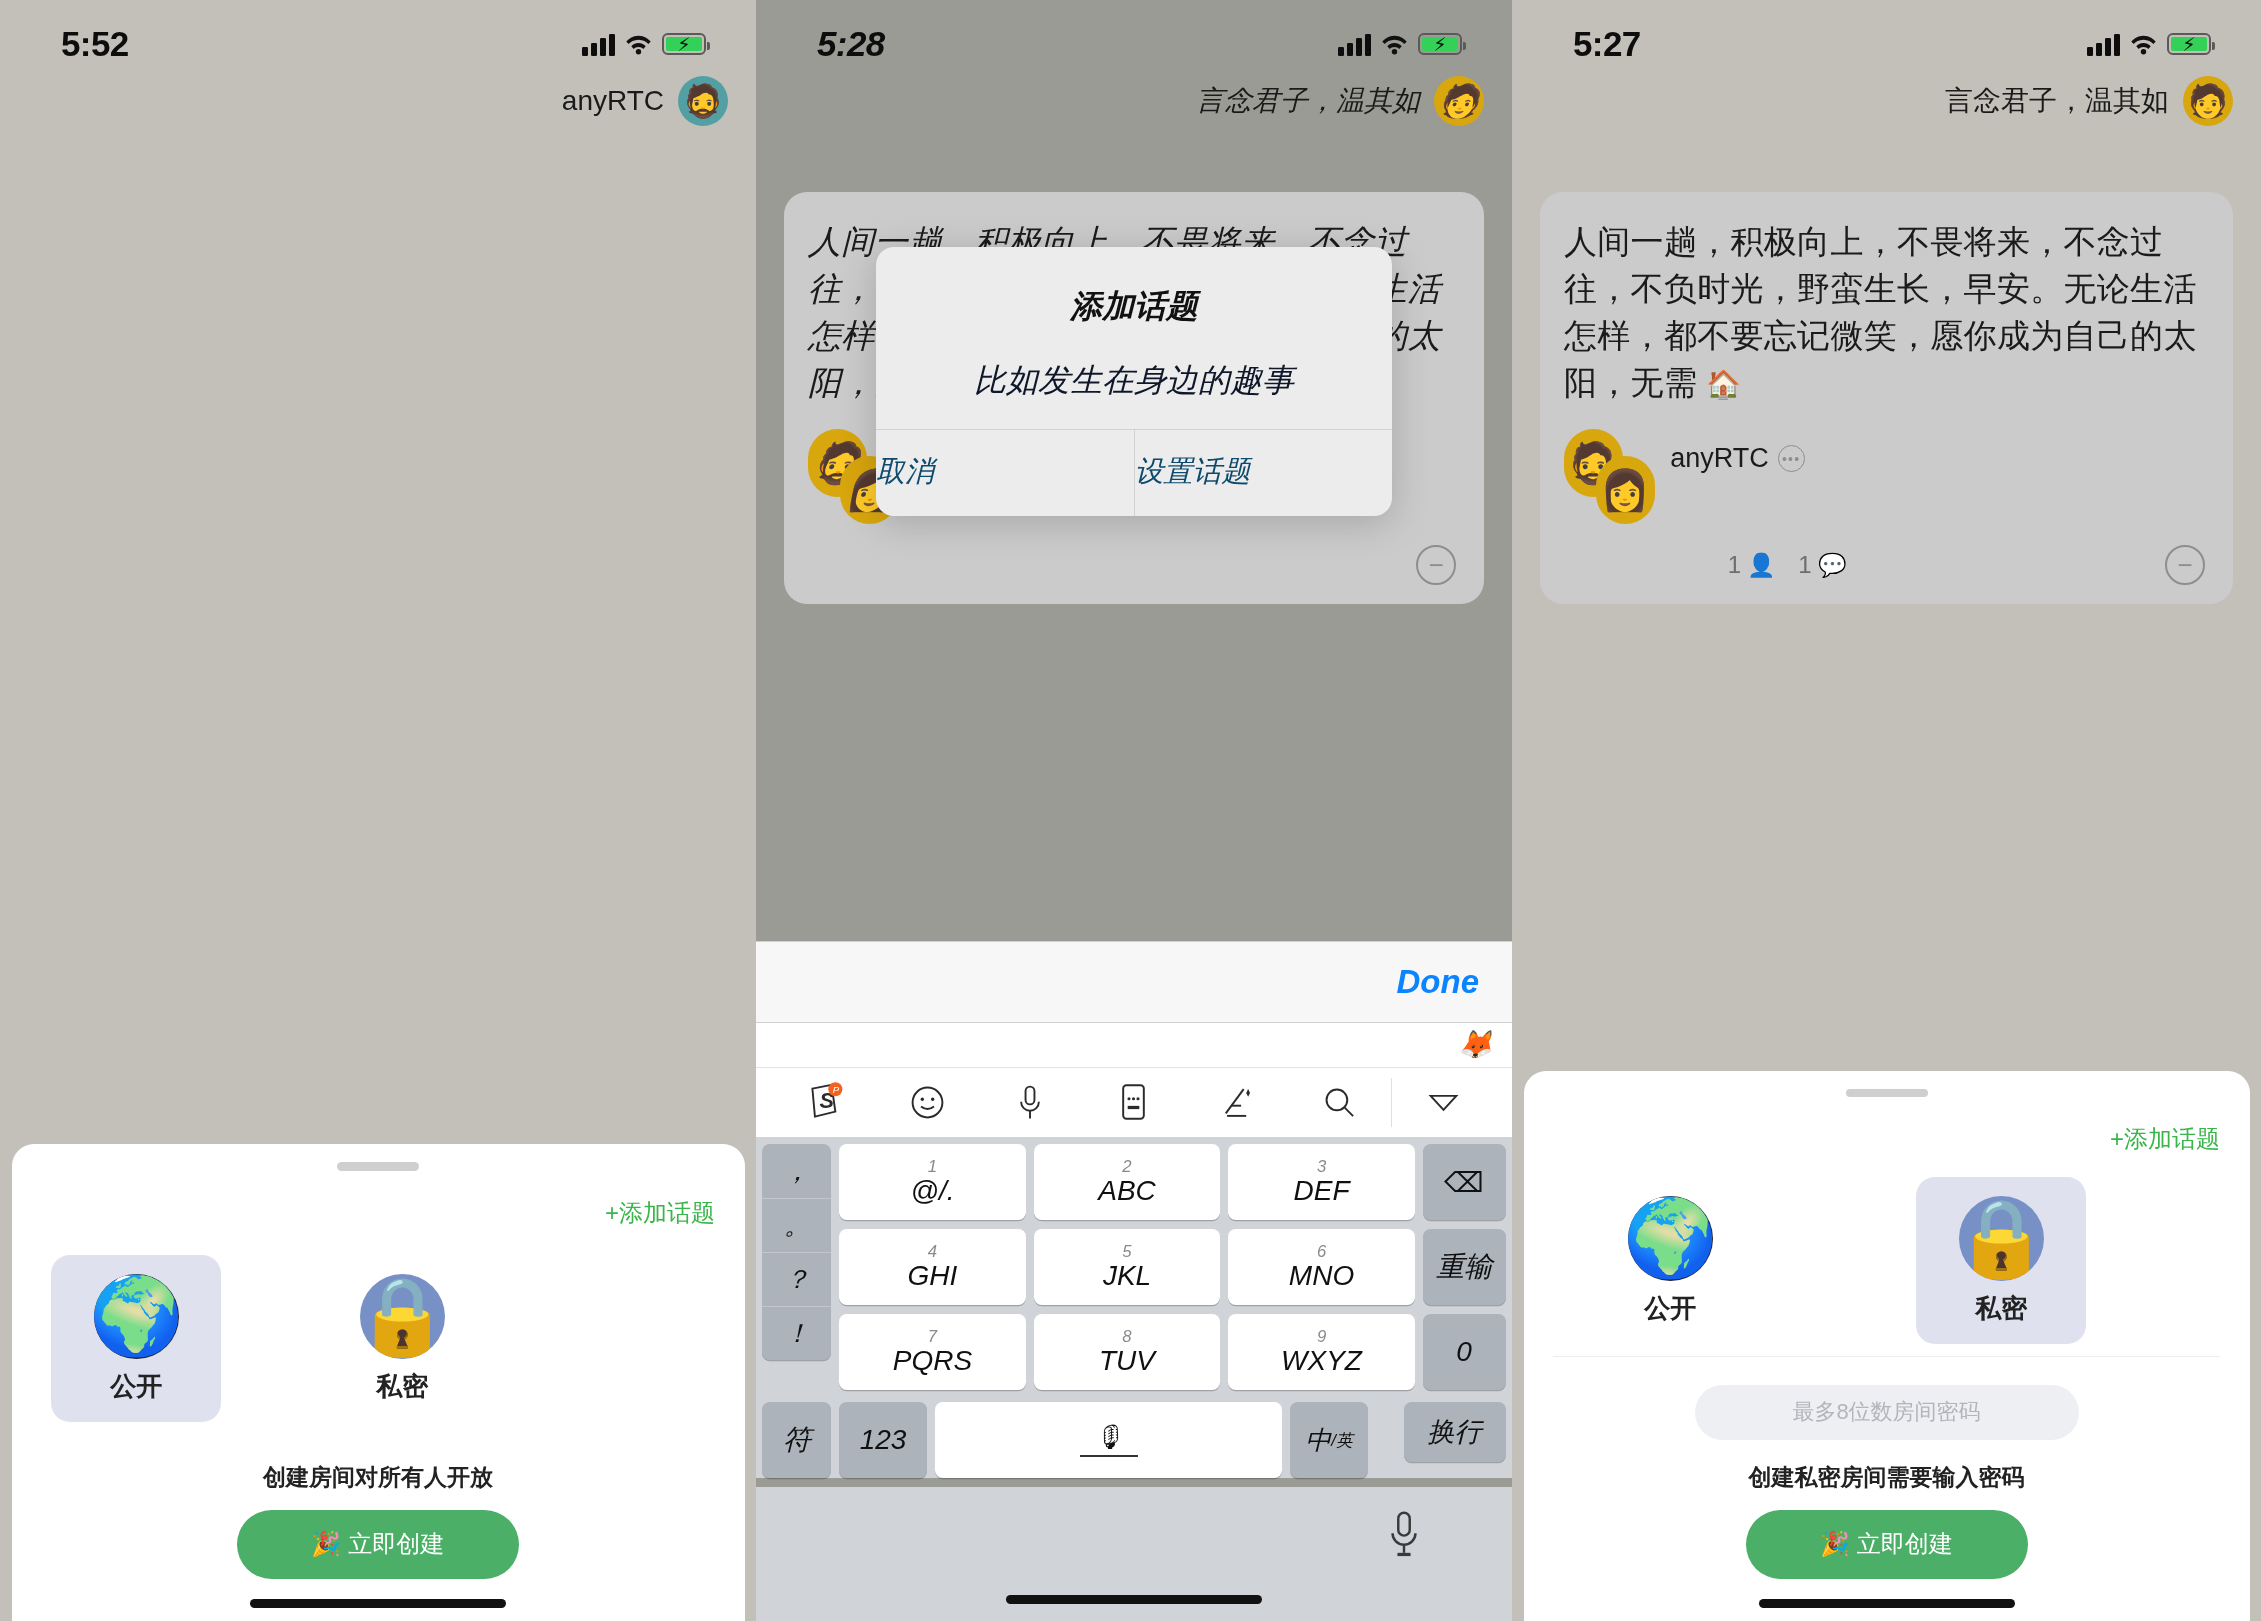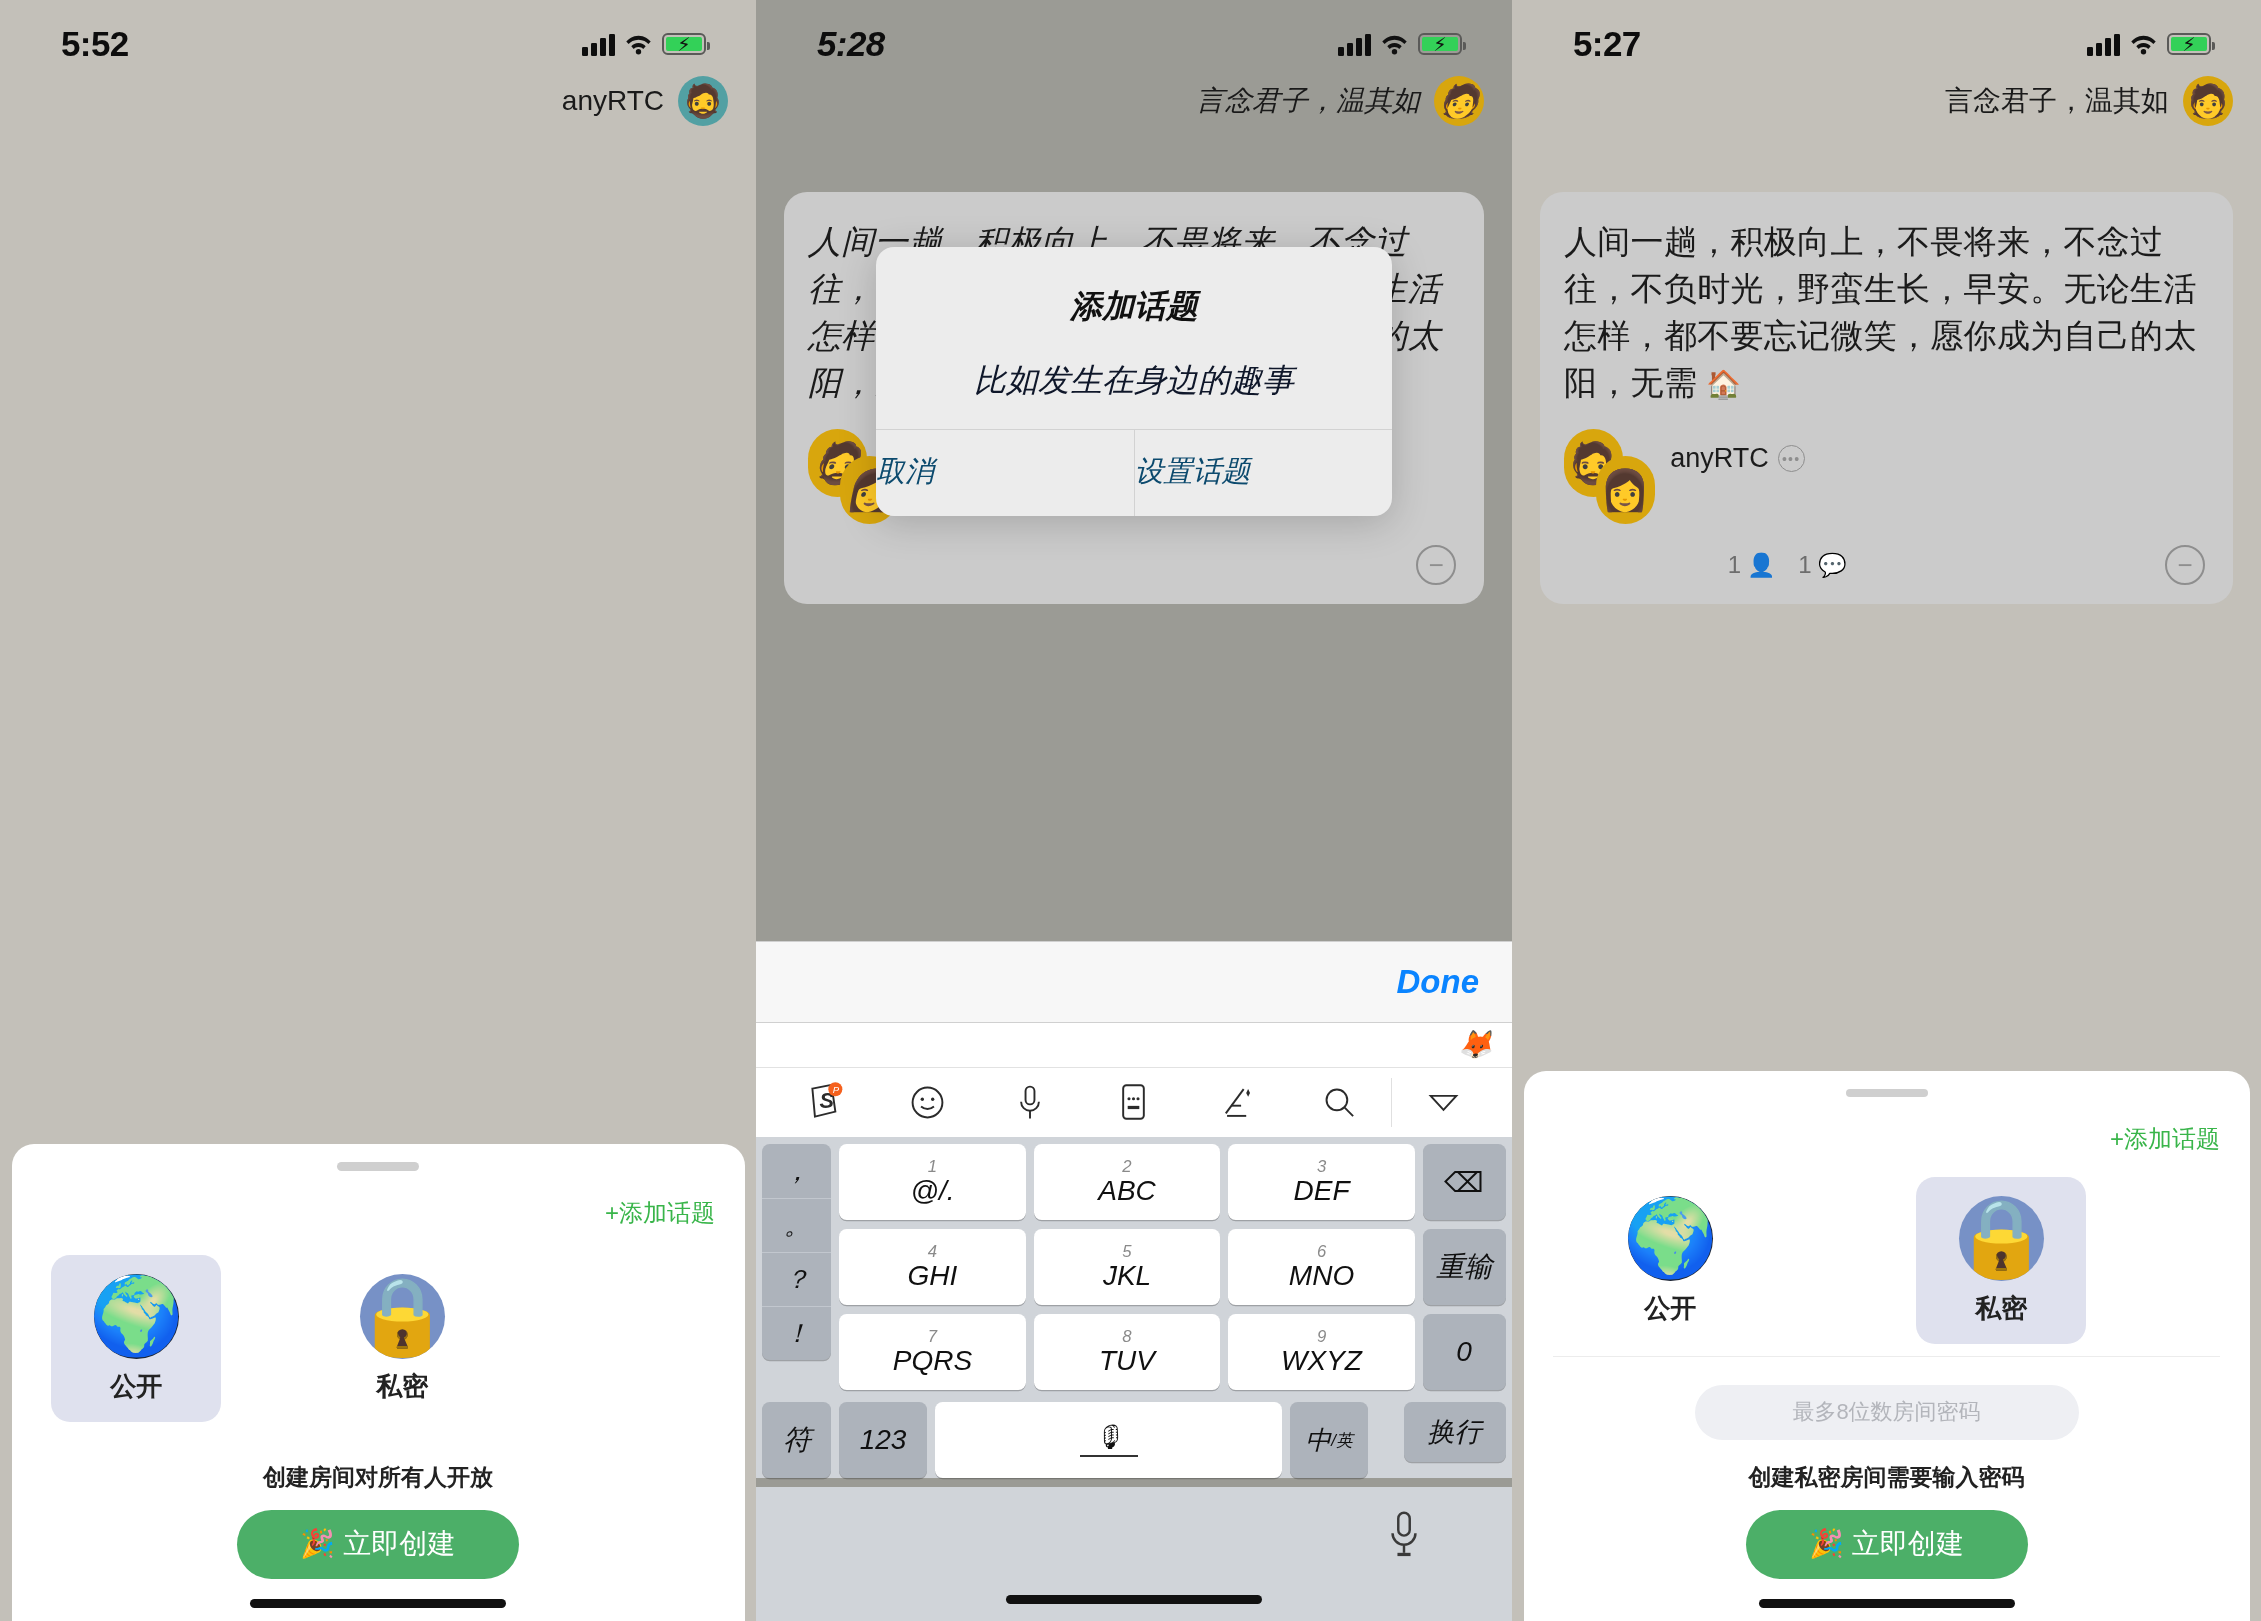--- a/index.html
+++ b/index.html
@@ -137,21 +137,21 @@
   .type-label { font-size: 26px; color:#222; font-weight: 600; }
   .sheet-divider { height: 1.3px; background: #ececec; margin: 11.5px 0 0 0; }
   .pwd-input {
     margin: 28px auto 0 auto; width: 384px; height: 55px; border-radius: 27.5px;
     background: #eeeff3; display:flex; align-items:center; justify-content:center;
     color: #b3b5bb; font-size: 22px;
   }
   .sheet-note { text-align:center; font-size: 23px; color:#222; font-weight:600; margin-top: 22px; }
   .create-btn {
     margin: 16.7px auto 0 auto; width: 282px; height: 69px; border-radius: 35px;
-    background: #4caf68; color: #fff; font-size: 28px;
+    background: #4caf68; color: #fff; font-size: 24px;
     display:flex; align-items:center; justify-content:center; gap: 11.5px;
   }
   .home-indicator {
     width: 256px; height: 9px; border-radius: 4.5px; background:#111;
     margin: 20.5px auto 14px auto;
   }
 
   
   .dialog {
     position: absolute; left: 50%; transform: translateX(-50%); top: 247px;

